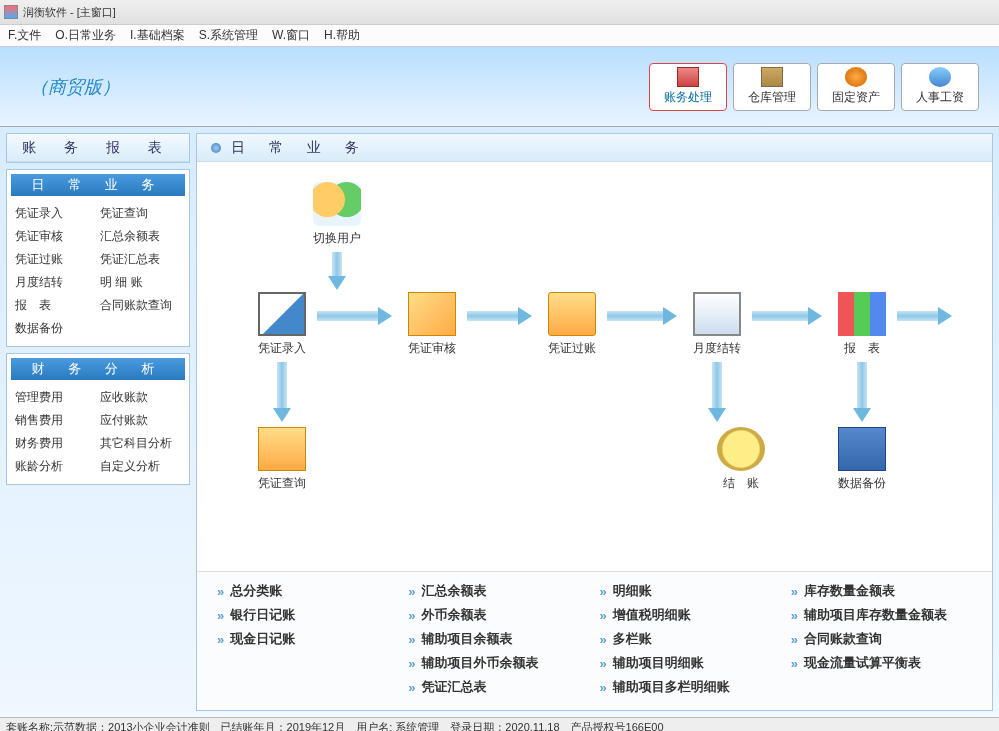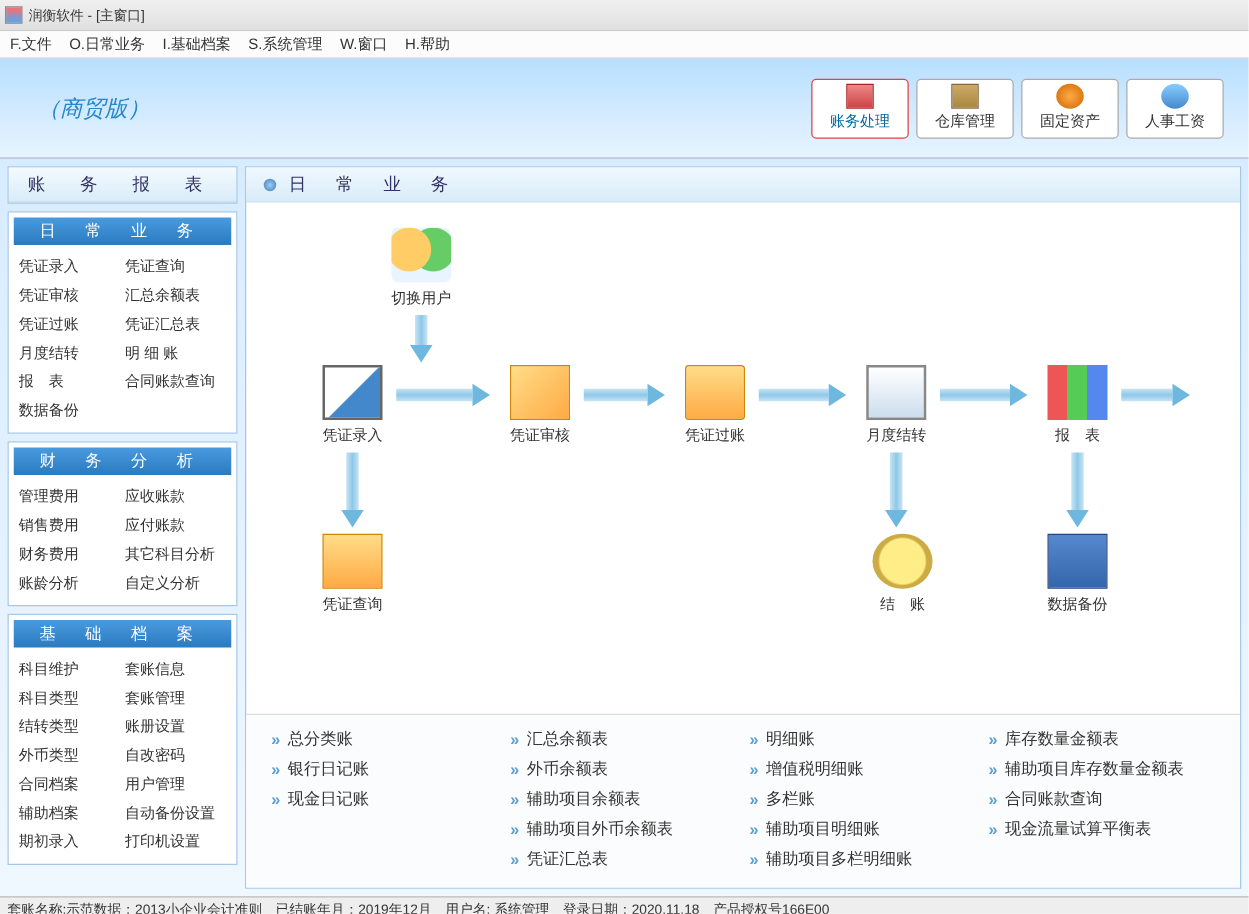--- a/index.html
+++ b/index.html
@@ -39,21 +39,21 @@
 .node { position: absolute; width: 70px; text-align: center; font-size: 12px; cursor: pointer; }
 .node .ni { width: 48px; height: 44px; margin: 0 auto 4px; }
 .arrow { position: absolute; height: 18px; display: flex; align-items: center; }
 .arrow::before { content: ""; flex: 1; height: 10px; background: linear-gradient(#c8e4f4,#8ec8e8,#c8e4f4); }
 .arrow::after { content: ""; width: 0; height: 0; border-left: 14px solid #6eb8e0; border-top: 9px solid transparent; border-bottom: 9px solid transparent; }
 .arrow.v { width: 18px; flex-direction: column; }
 .arrow.v::before { width: 10px; height: auto; flex: 1; background: linear-gradient(90deg,#c8e4f4,#8ec8e8,#c8e4f4); }
 .arrow.v::after { border-top: 14px solid #6eb8e0; border-left: 9px solid transparent; border-right: 9px solid transparent; border-bottom: none; }
 
 .biglinks { border-top: 1px solid #ddd; padding: 10px 20px 14px; display: grid; grid-template-columns: repeat(4, 1fr); gap: 6px 10px; background: #fbfcfd; }
-.biglinks a { color: #333; text-decoration: none; font-size: 13px; cursor: pointer; display: flex; align-items: center; }
+.biglinks a { color: #333; text-decoration: none; font-size: 13px; cursor: pointer; display: flex; align-items: center; font-weight: bold; }
 .biglinks a::before { content: "»"; color: #5a9fd4; margin-right: 6px; font-weight: bold; }
 
 .status { height: 19px; background: #eee; border-top: 1px solid #bbb; font-size: 11px; display: flex; align-items: center; padding: 0 6px; color: #333; }
 
 
 .ico-users { background: radial-gradient(circle at 30% 40%, #fc6 40%, transparent 42%), radial-gradient(circle at 70% 40%, #6c6 40%, transparent 42%), #e8f4ff; border-radius: 6px; }
 .ico-doc { background: linear-gradient(135deg,#fff 50%,#48c 52%); border: 2px solid #666; }
 .ico-fold { background: linear-gradient(#fd8,#fa4); border: 1px solid #c80; border-radius: 3px; }
 .ico-check { background: linear-gradient(135deg,#fd8,#fa4); border: 1px solid #c80; }
 .ico-calc { background: linear-gradient(#fff,#cde); border: 2px solid #888; }
@@ -133,60 +133,41 @@
             <a>管理费用</a>
             <a>应收账款</a>
             <a>销售费用</a>
             <a>应付账款</a>
             <a>财务费用</a>
             <a>其它科目分析</a>
             <a>账龄分析</a>
             <a>自定义分析</a>
           </div>
         </div>
-        <div class="panel">
-          <div class="section-head">基 础 档 案</div>
-          <div class="links">
-            <a>科目维护</a>
-            <a>套账信息</a>
-            <a>科目类型</a>
-            <a>套账管理</a>
-            <a>结转类型</a>
-            <a>账册设置</a>
-            <a>外币类型</a>
-            <a>自改密码</a>
-            <a>合同档案</a>
-            <a>用户管理</a>
-            <a>辅助档案</a>
-            <a>自动备份设置</a>
-            <a>期初录入</a>
-            <a>打印机设置</a>
-          </div>
-        </div>
       </div>
   </div>
 
   <div class="main">
     <div class="main-panel">
       <div class="main-head">
         <span class="bullet"></span>
         <span>日 常 业 务</span>
       </div>
 
       <div class="flow">
         <div class="node" style="left:105px; top:20px"><div class="ni ico-users"></div><span>切换用户</span></div>
 
         <div class="node" style="left:50px; top:130px"><div class="ni ico-doc"></div><span>凭证录入</span></div>
         <div class="node" style="left:200px; top:130px"><div class="ni ico-check"></div><span>凭证审核</span></div>
         <div class="node" style="left:340px; top:130px"><div class="ni ico-fold"></div><span>凭证过账</span></div>
         <div class="node" style="left:485px; top:130px"><div class="ni ico-calc"></div><span>月度结转</span></div>
         <div class="node" style="left:630px; top:130px"><div class="ni ico-chart"></div><span>报　表</span></div>
 
         <div class="node" style="left:50px; top:265px"><div class="ni ico-search"></div><span>凭证查询</span></div>
-        <div class="node" style="left:490px; top:265px"><div class="ni ico-coin"></div><span>结　账</span></div>
+        <div class="node" style="left:509px; top:265px"><div class="ni ico-coin"></div><span>结　账</span></div>
         <div class="node" style="left:630px; top:265px"><div class="ni ico-disk"></div><span>数据备份</span></div>
 
         <div class="arrow v" style="left:131px; top:90px; height:38px"></div>
         <div class="arrow" style="left:120px; top:145px; width:75px"></div>
         <div class="arrow" style="left:270px; top:145px; width:65px"></div>
         <div class="arrow" style="left:410px; top:145px; width:70px"></div>
         <div class="arrow" style="left:555px; top:145px; width:70px"></div>
         <div class="arrow" style="left:700px; top:145px; width:55px"></div>
         <div class="arrow v" style="left:76px; top:200px; height:60px"></div>
         <div class="arrow v" style="left:511px; top:200px; height:60px"></div>

